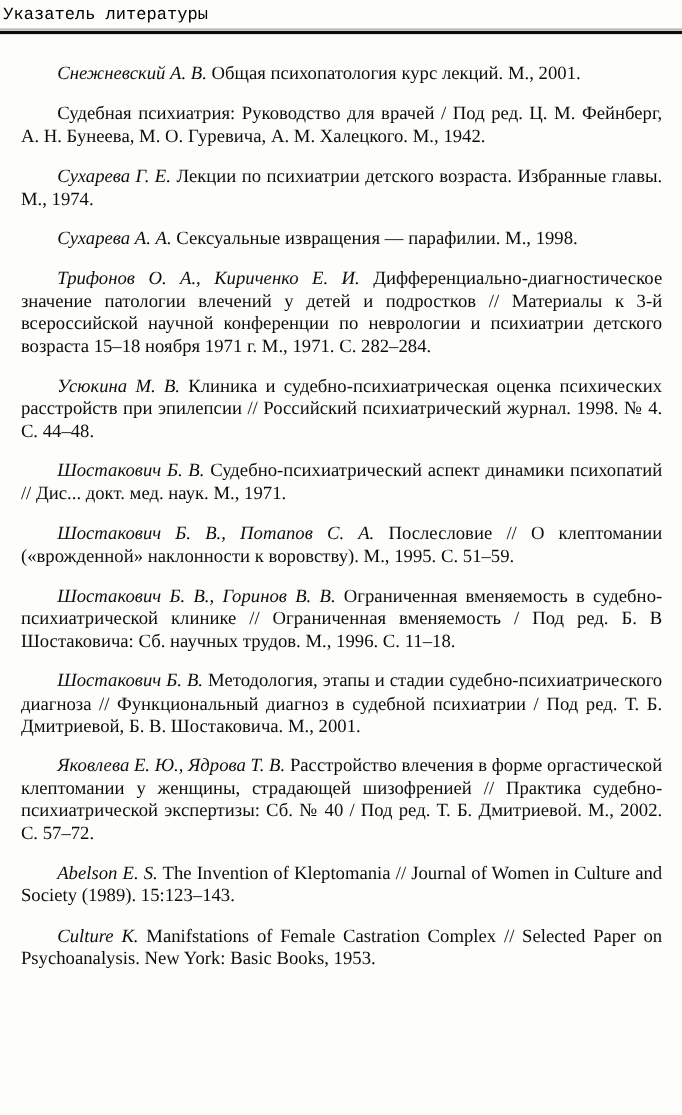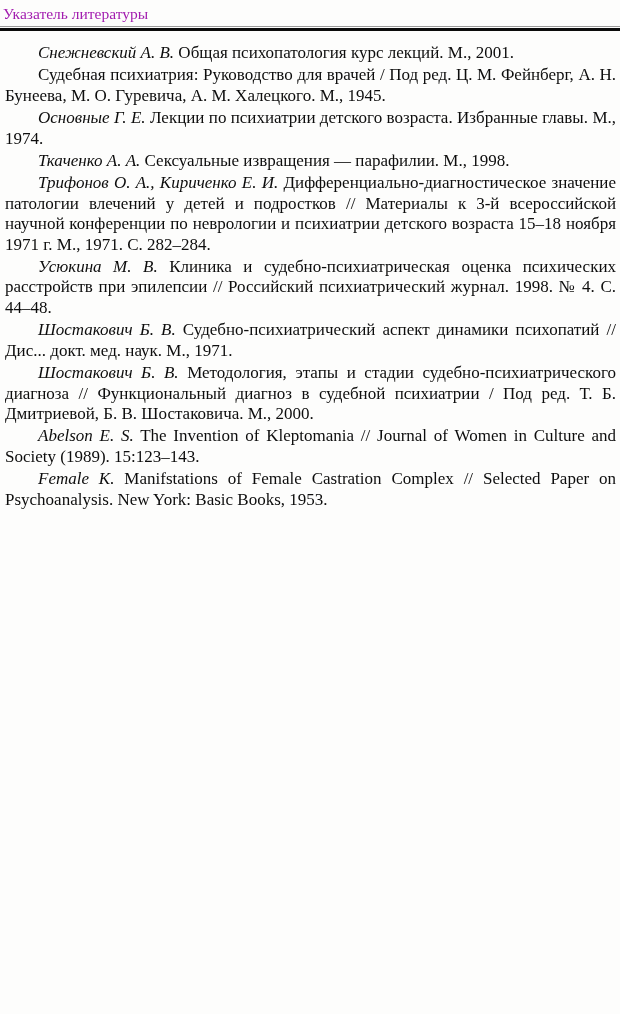--- a/index.html
+++ b/index.html
@@ -15,63 +15,66 @@
     font-size: 17px;
     line-height: 20.4px;
     overflow: hidden;
   }
   .page {
     width: 620px;
     height: 1014px;
     box-sizing: border-box;
   }
   .page-header {
-    font-family: Liberation Serif, serif;
+    font-family: Liberation Mono, monospace;
     font-size: 15.5px;
     line-height: 17px;
     padding: 5px 0 4px 3px;
-    color: #a21caf;
+    color: #000000;
   }
   .rule-thin {
     height: 0;
     border-top: 1px solid #9a9a9a;
   }
   .rule-thick {
     height: 3px;
     background: #0b0b0b;
     margin-top: 1px;
   }
   .bib-list {
     padding: 10px 2px 0 3px;
   }
   p.entry {
-    margin: 2px;
+    margin: 16px;
     text-indent: 33px;
     text-align: justify;
   }
   p.entry i {
     font-style: italic;
   }
 </style>
 </head>
 <body>
 
 <div class="page">
 
   <div class="page-header">Указатель литературы</div>
 
   <div class="rule-thin"></div>
   <div class="rule-thick"></div>
 
   <div class="bib-list">
       <p class="entry"><i>Снежневский А. В.</i> <span>Общая психопатология курс лекций. М., 2001.</span></p>
-      <p class="entry"><span>Судебная психиатрия: Руководство для врачей / Под ред. Ц. М. Фейнберг, А. Н. Бунеева, М. О. Гуревича, А. М. Халецкого. М., 1945.</span></p>
-      <p class="entry"><i>Основные Г. Е.</i> <span>Лекции по психиатрии детского возраста. Избранные главы. М., 1974.</span></p>
-      <p class="entry"><i>Ткаченко А. А.</i> <span>Сексуальные извращения — парафилии. М., 1998.</span></p>
+      <p class="entry"><span>Судебная психиатрия: Руководство для врачей / Под ред. Ц. М. Фейнберг, А. Н. Бунеева, М. О. Гуревича, А. М. Халецкого. М., 1942.</span></p>
+      <p class="entry"><i>Сухарева Г. Е.</i> <span>Лекции по психиатрии детского возраста. Избранные главы. М., 1974.</span></p>
+      <p class="entry"><i>Сухарева А. А.</i> <span>Сексуальные извращения — парафилии. М., 1998.</span></p>
       <p class="entry"><i>Трифонов О. А., Кириченко Е. И.</i> <span>Дифференциально-диагностическое значение патологии влечений у детей и подростков // Материалы к 3-й всероссийской научной конференции по неврологии и психиатрии детского возраста 15–18 ноября 1971 г. М., 1971. С. 282–284.</span></p>
       <p class="entry"><i>Усюкина М. В.</i> <span>Клиника и судебно-психиатрическая оценка психических расстройств при эпилепсии // Российский психиатрический журнал. 1998. № 4. С. 44–48.</span></p>
       <p class="entry"><i>Шостакович Б. В.</i> <span>Судебно-психиатрический аспект динамики психопатий // Дис... докт. мед. наук. М., 1971.</span></p>
-      <p class="entry"><i>Шостакович Б. В.</i> <span>Методология, этапы и стадии судебно-психиатрического диагноза // Функциональный диагноз в судебной психиатрии / Под ред. Т. Б. Дмитриевой, Б. В. Шостаковича. М., 2000.</span></p>
+      <p class="entry"><i>Шостакович Б. В., Потапов С. А.</i> <span>Послесловие // О клептомании («врожденной» наклонности к воровству). М., 1995. С. 51–59.</span></p>
+      <p class="entry"><i>Шостакович Б. В., Горинов В. В.</i> <span>Ограниченная вменяемость в судебно-психиатрической клинике // Ограниченная вменяемость / Под ред. Б. В Шостаковича: Сб. научных трудов. М., 1996. С. 11–18.</span></p>
+      <p class="entry"><i>Шостакович Б. В.</i> <span>Методология, этапы и стадии судебно-психиатрического диагноза // Функциональный диагноз в судебной психиатрии / Под ред. Т. Б. Дмитриевой, Б. В. Шостаковича. М., 2001.</span></p>
+      <p class="entry"><i>Яковлева Е. Ю., Ядрова Т. В.</i> <span>Расстройство влечения в форме оргастической клептомании у женщины, страдающей шизофренией // Практика судебно-психиатрической экспертизы: Сб. № 40 / Под ред. Т. Б. Дмитриевой. М., 2002. С. 57–72.</span></p>
       <p class="entry"><i>Abelson E. S.</i> <span>The Invention of Kleptomania // Journal of Women in Culture and Society (1989). 15:123–143.</span></p>
-      <p class="entry"><i>Female K.</i> <span>Manifstations of Female Castration Complex // Selected Paper on Psychoanalysis. New York: Basic Books, 1953.</span></p>
+      <p class="entry"><i>Culture K.</i> <span>Manifstations of Female Castration Complex // Selected Paper on Psychoanalysis. New York: Basic Books, 1953.</span></p>
     </div>
 
 </div>
 
 </body></html>

